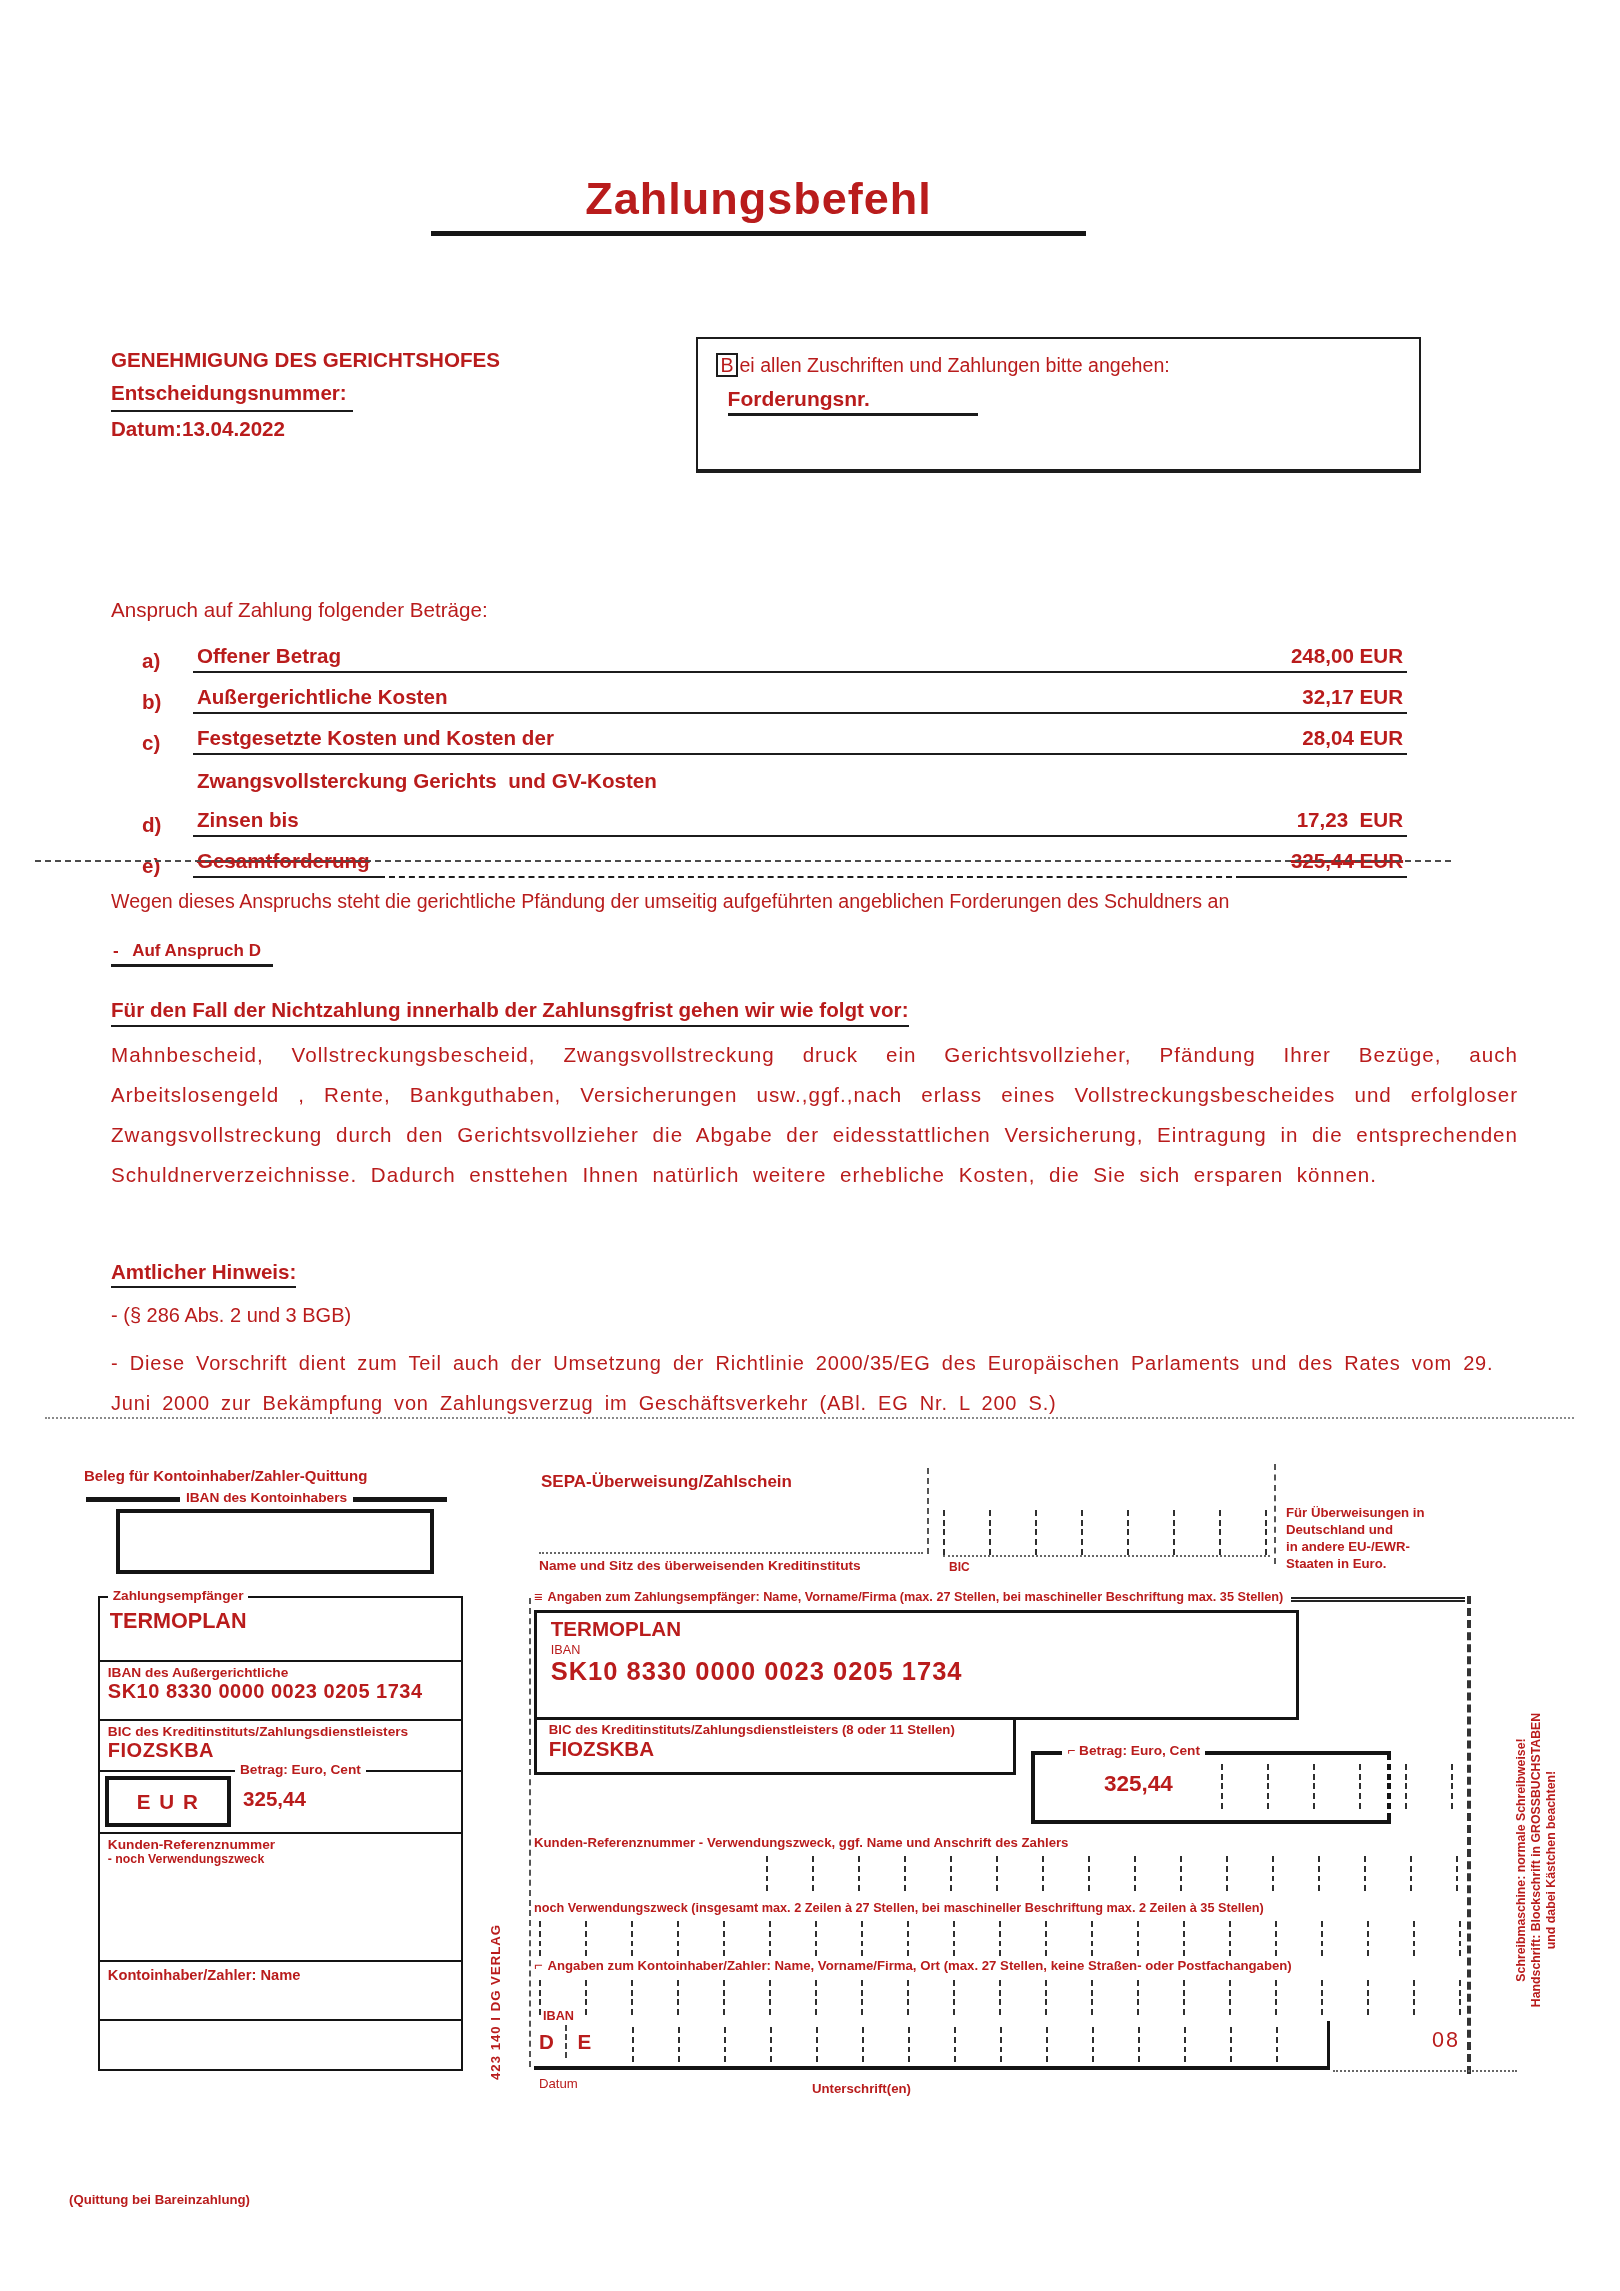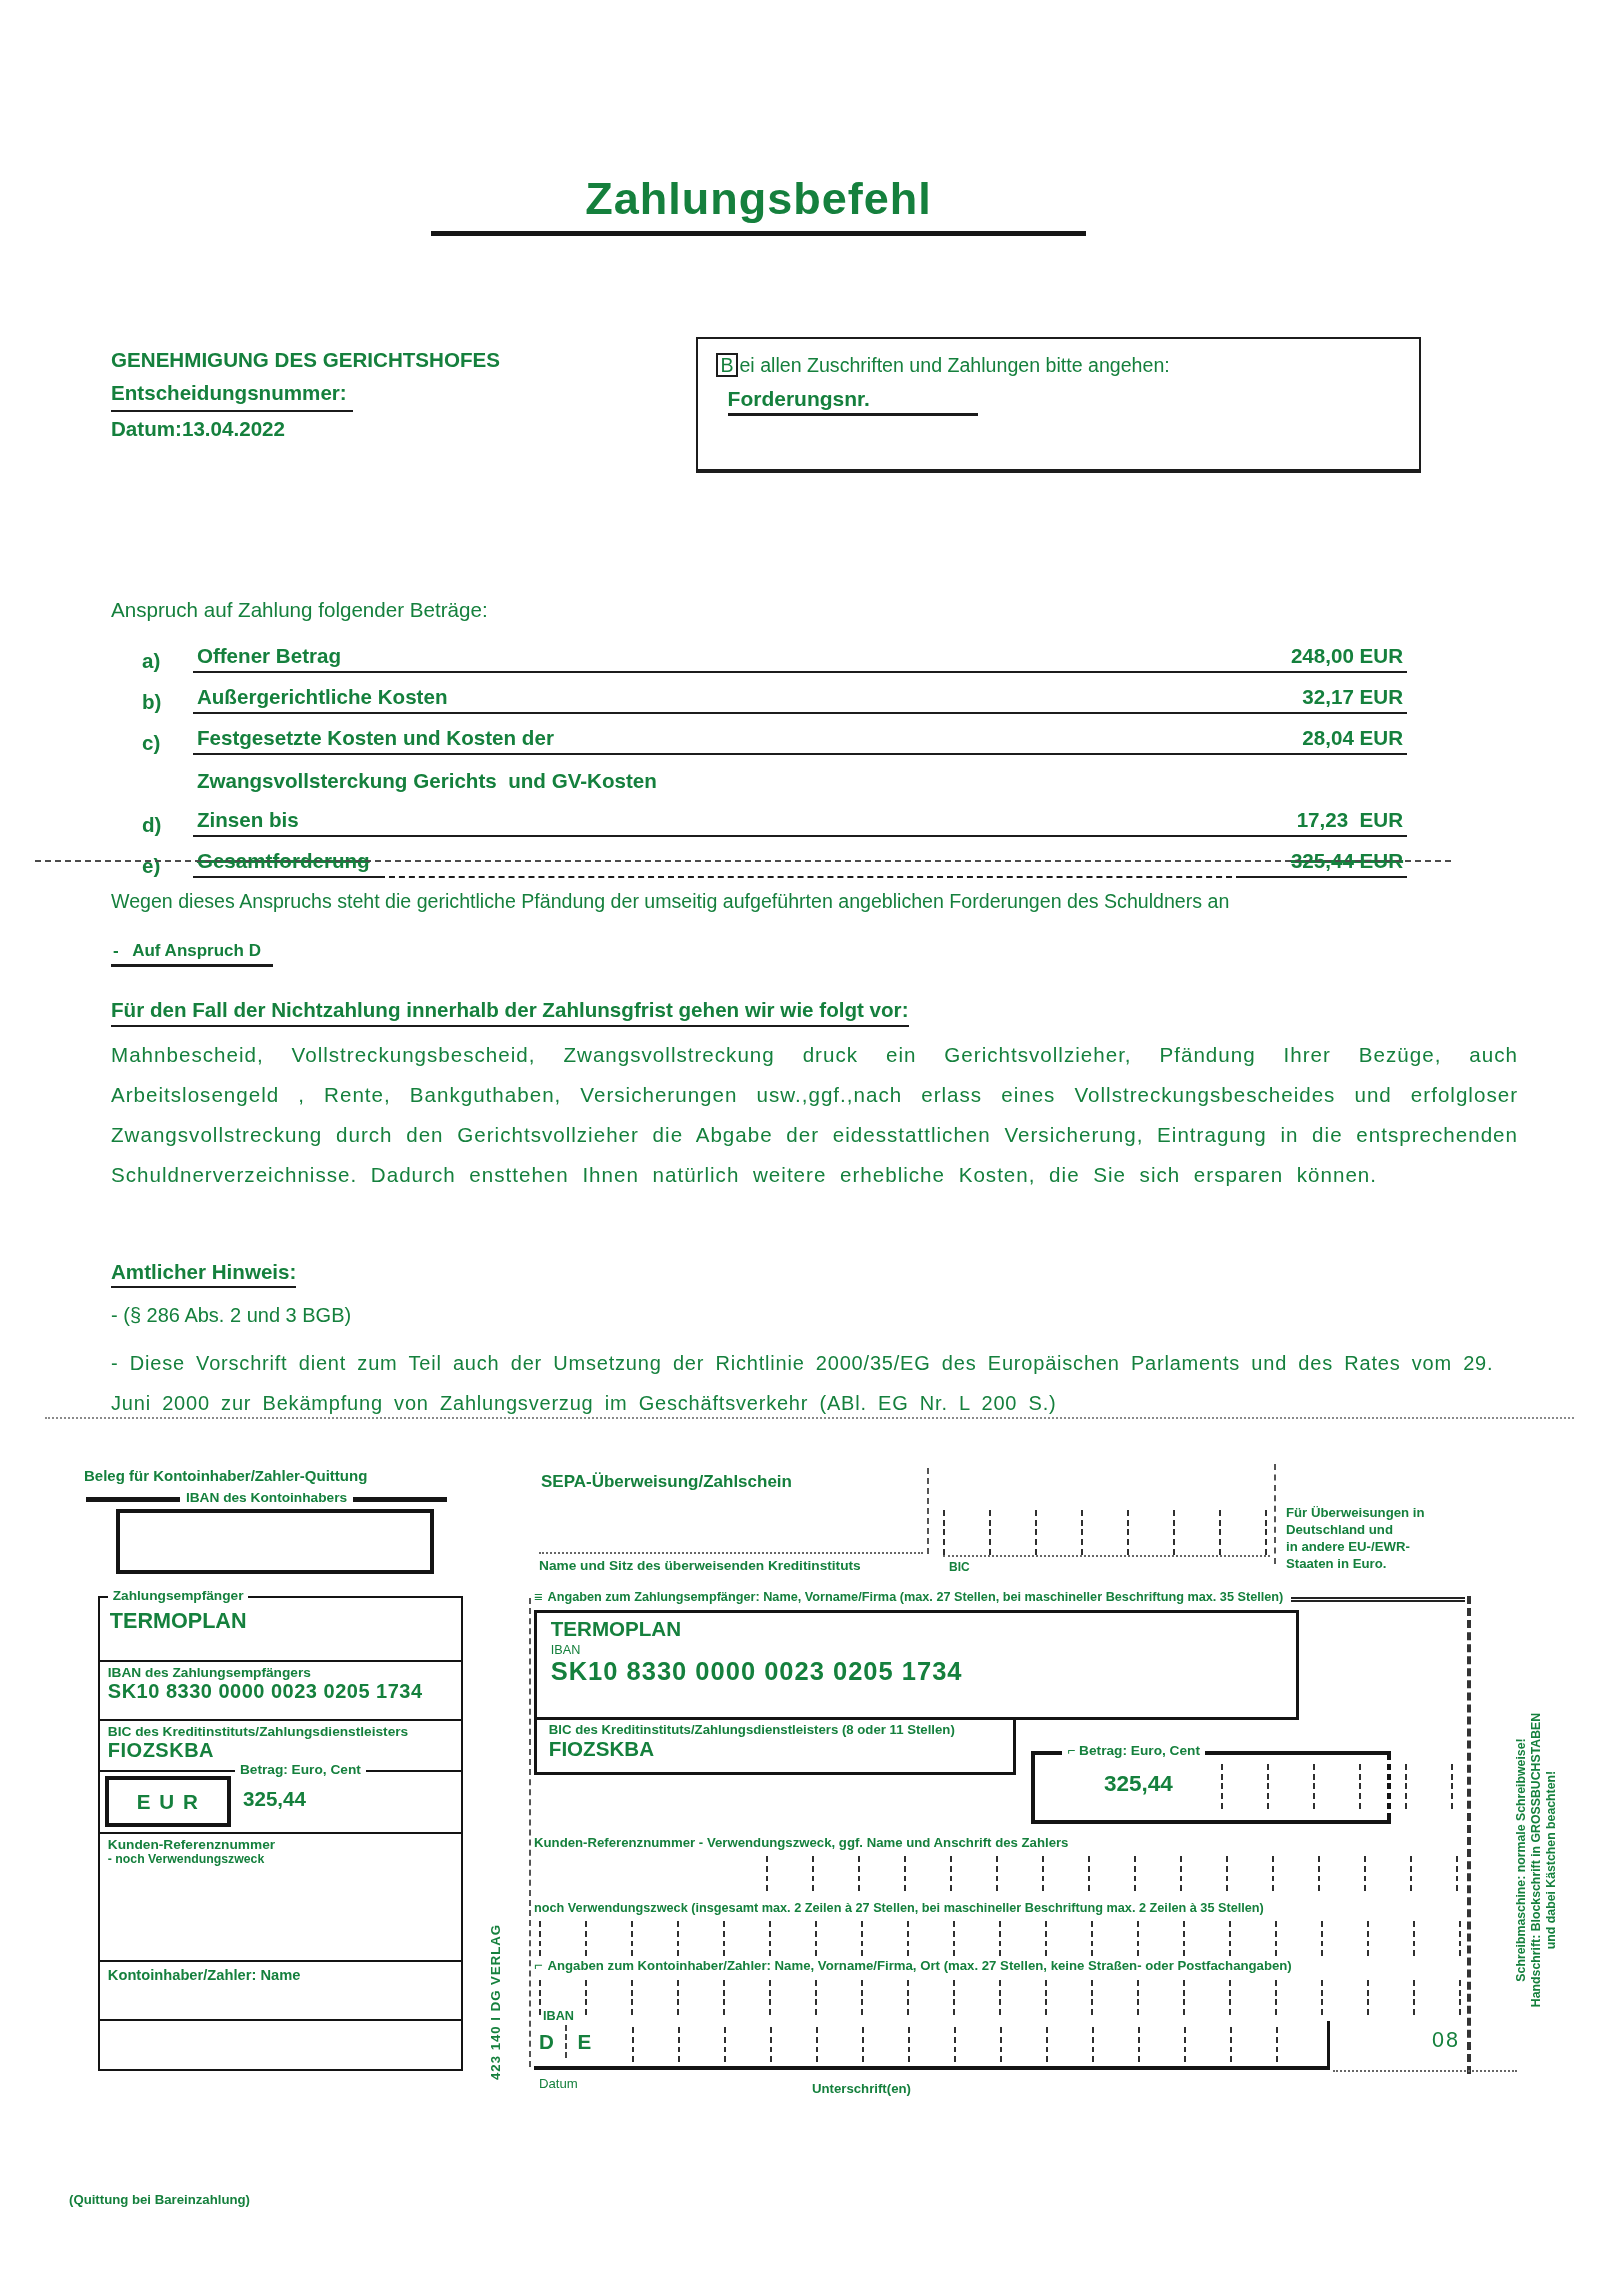--- a/index.html
+++ b/index.html
@@ -1,17 +1,17 @@
 <!DOCTYPE html>
 <html><head>
 <meta charset="utf-8">
 <style>
   html,body{margin:0;padding:0;background:#d9d9d9;}
   .page{position:relative;width:1620px;height:2292px;background:#ffffff;
-        font-family:"Liberation Sans",sans-serif;color:#15803d;overflow:hidden;}
+        font-family:"Liberation Sans",sans-serif;color:#b91c1c;overflow:hidden;}
 
   
   .title-wrap{position:absolute;left:431px;top:173px;width:655px;text-align:center;
               border-bottom:5.9px solid #151515;padding-bottom:5.9px;
               font-size:45px;font-weight:bold;letter-spacing:1px;}
 
   
   .approval{position:absolute;left:111px;top:343px;width:510px;
             font-size:20.6px;font-weight:bold;line-height:33px;}
   .appr2{border-bottom:2.9px solid #1b1b1b;display:inline-block;padding:0 5.9px 1px 0;}
@@ -224,21 +224,21 @@
     <span class="hseg"></span>
   </div>
   <div class="ih-box"></div>
 
   <div class="slip-box">
     <div class="sr sr1">
       <span class="float-label">Zahlungsempfänger</span>
       <div class="sv-big">TERMOPLAN</div>
     </div>
     <div class="sr sr2">
-      <div class="sl">IBAN des Zahlungsempfängers</div>
+      <div class="sl">IBAN des Außergerichtliche</div>
       <div class="sv">SK10 8330 0000 0023 0205 1734</div>
     </div>
     <div class="sr sr3">
       <div class="sl">BIC des Kreditinstituts/Zahlungsdienstleisters</div>
       <div class="sv">FIOZSKBA</div>
     </div>
     <div class="sr sr4">
       <div class="eur-box">EUR</div>
       <span class="betrag-label">Betrag: Euro, Cent</span>
       <div class="slip-amount">325,44</div>

